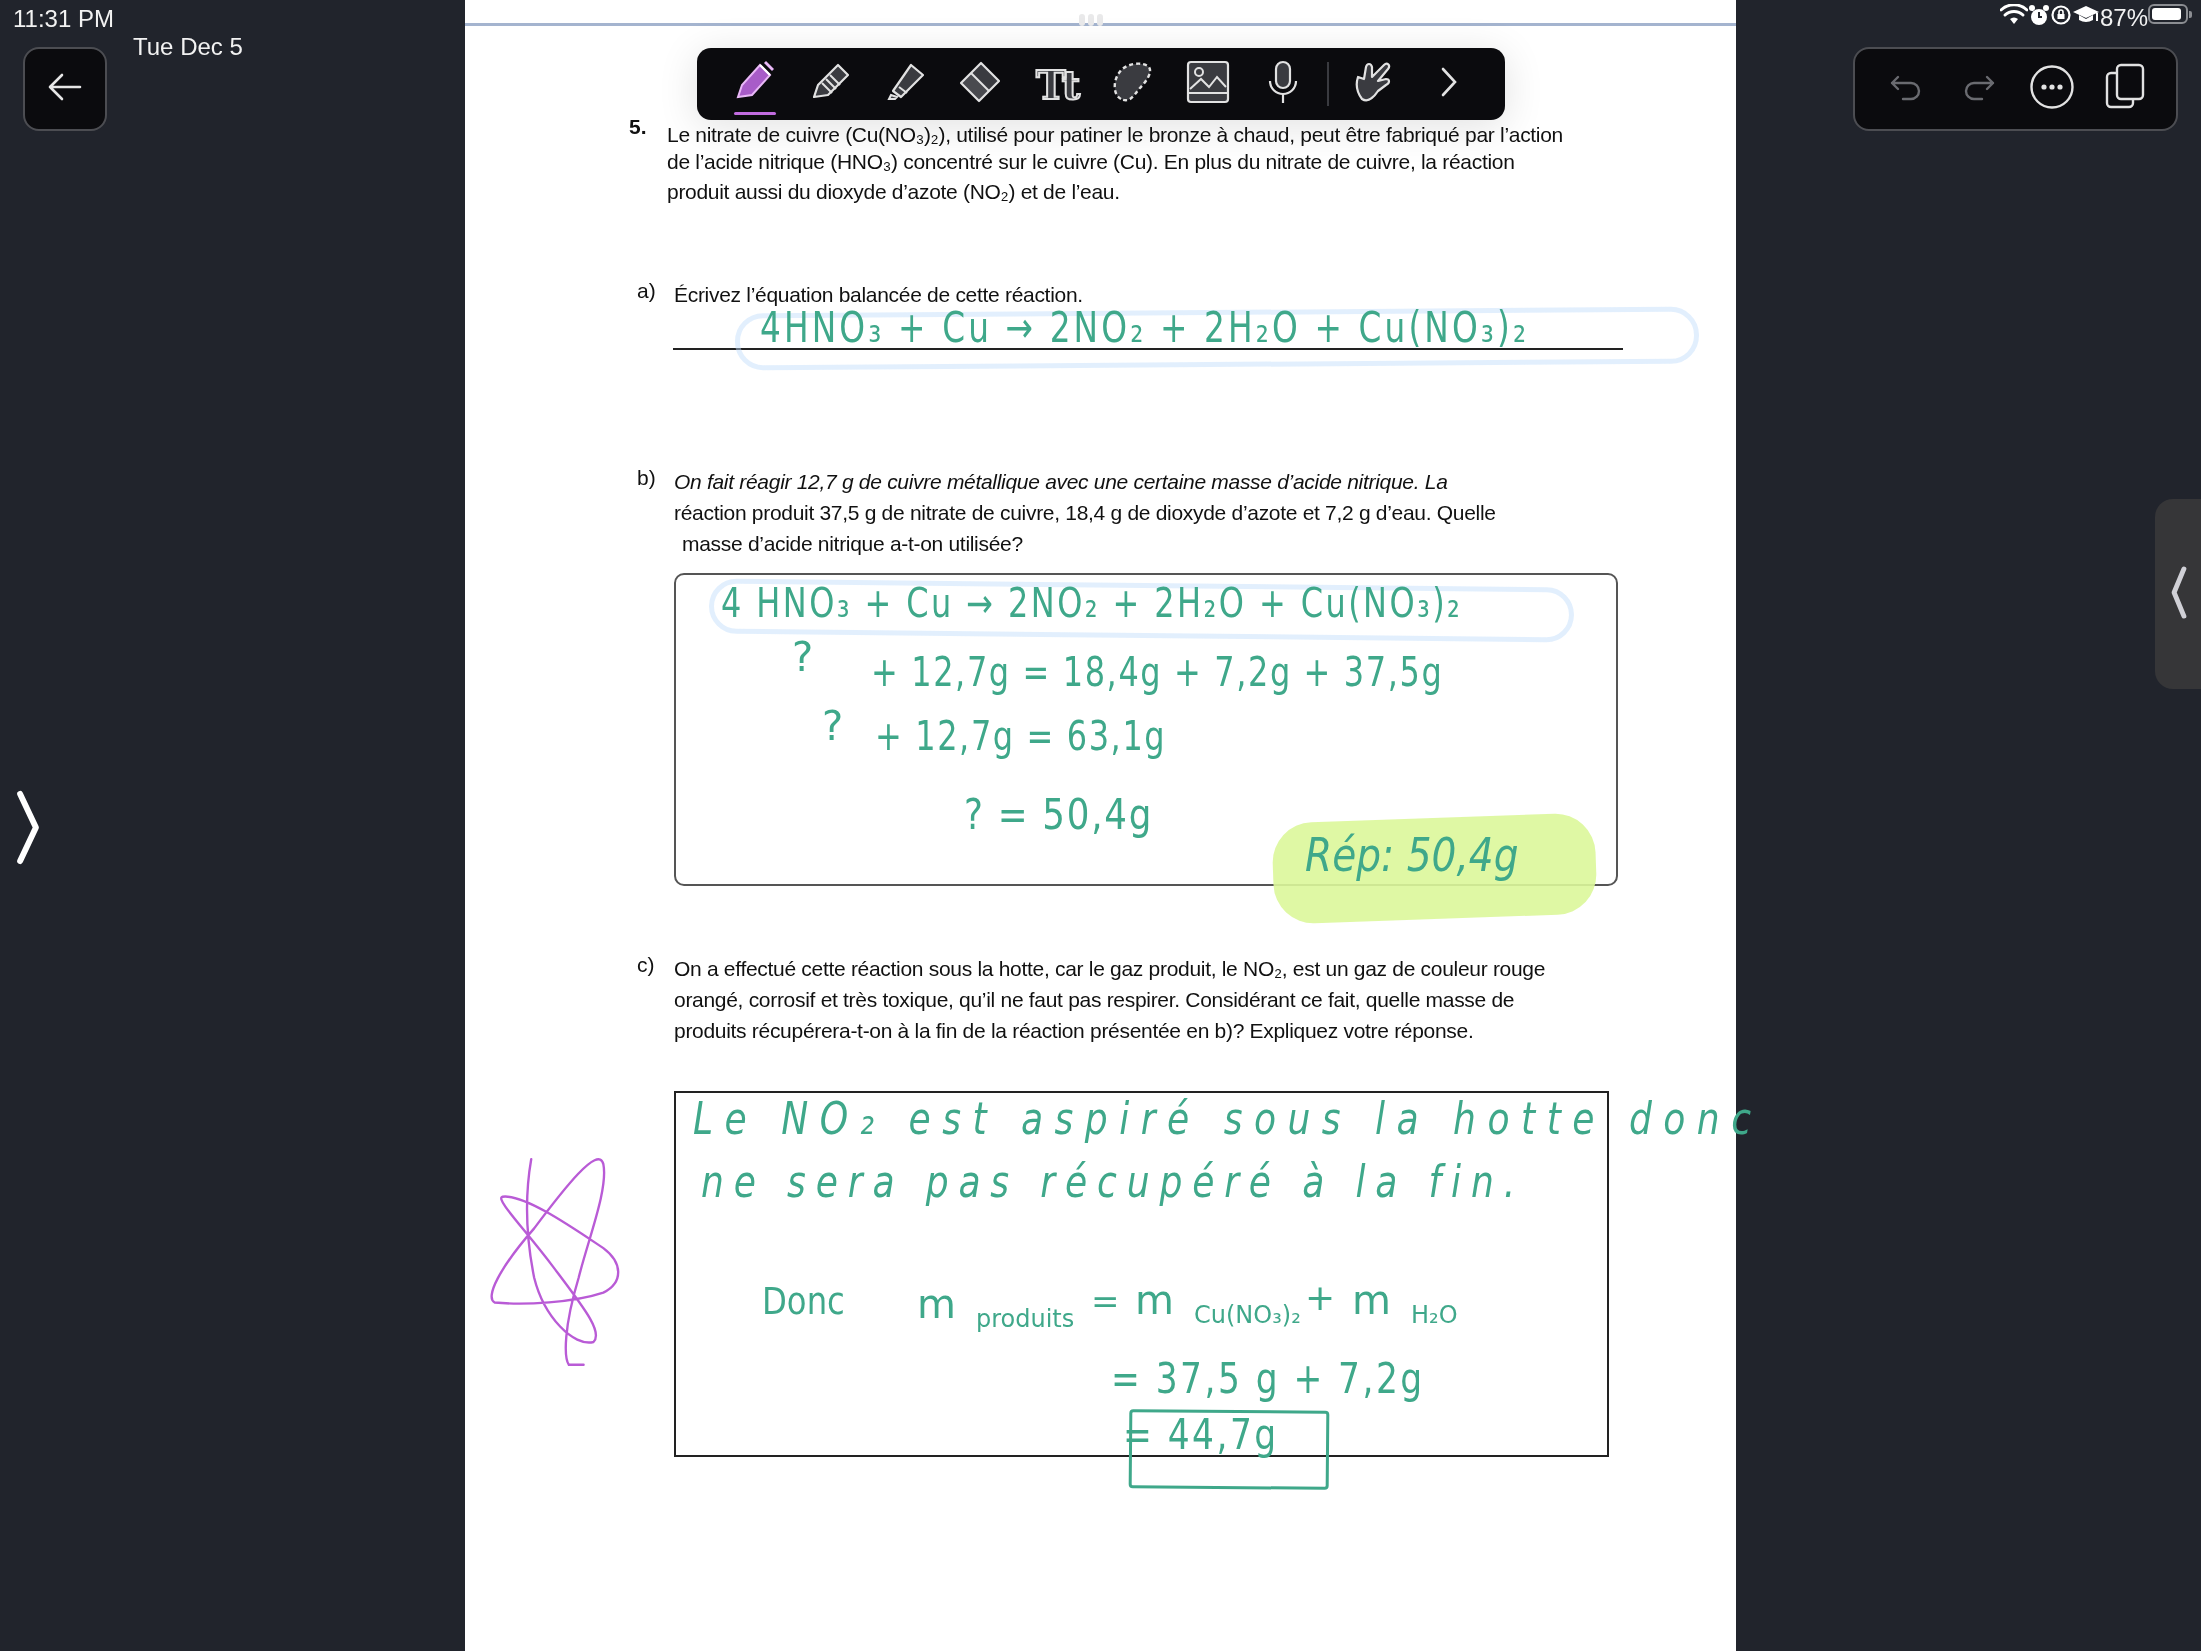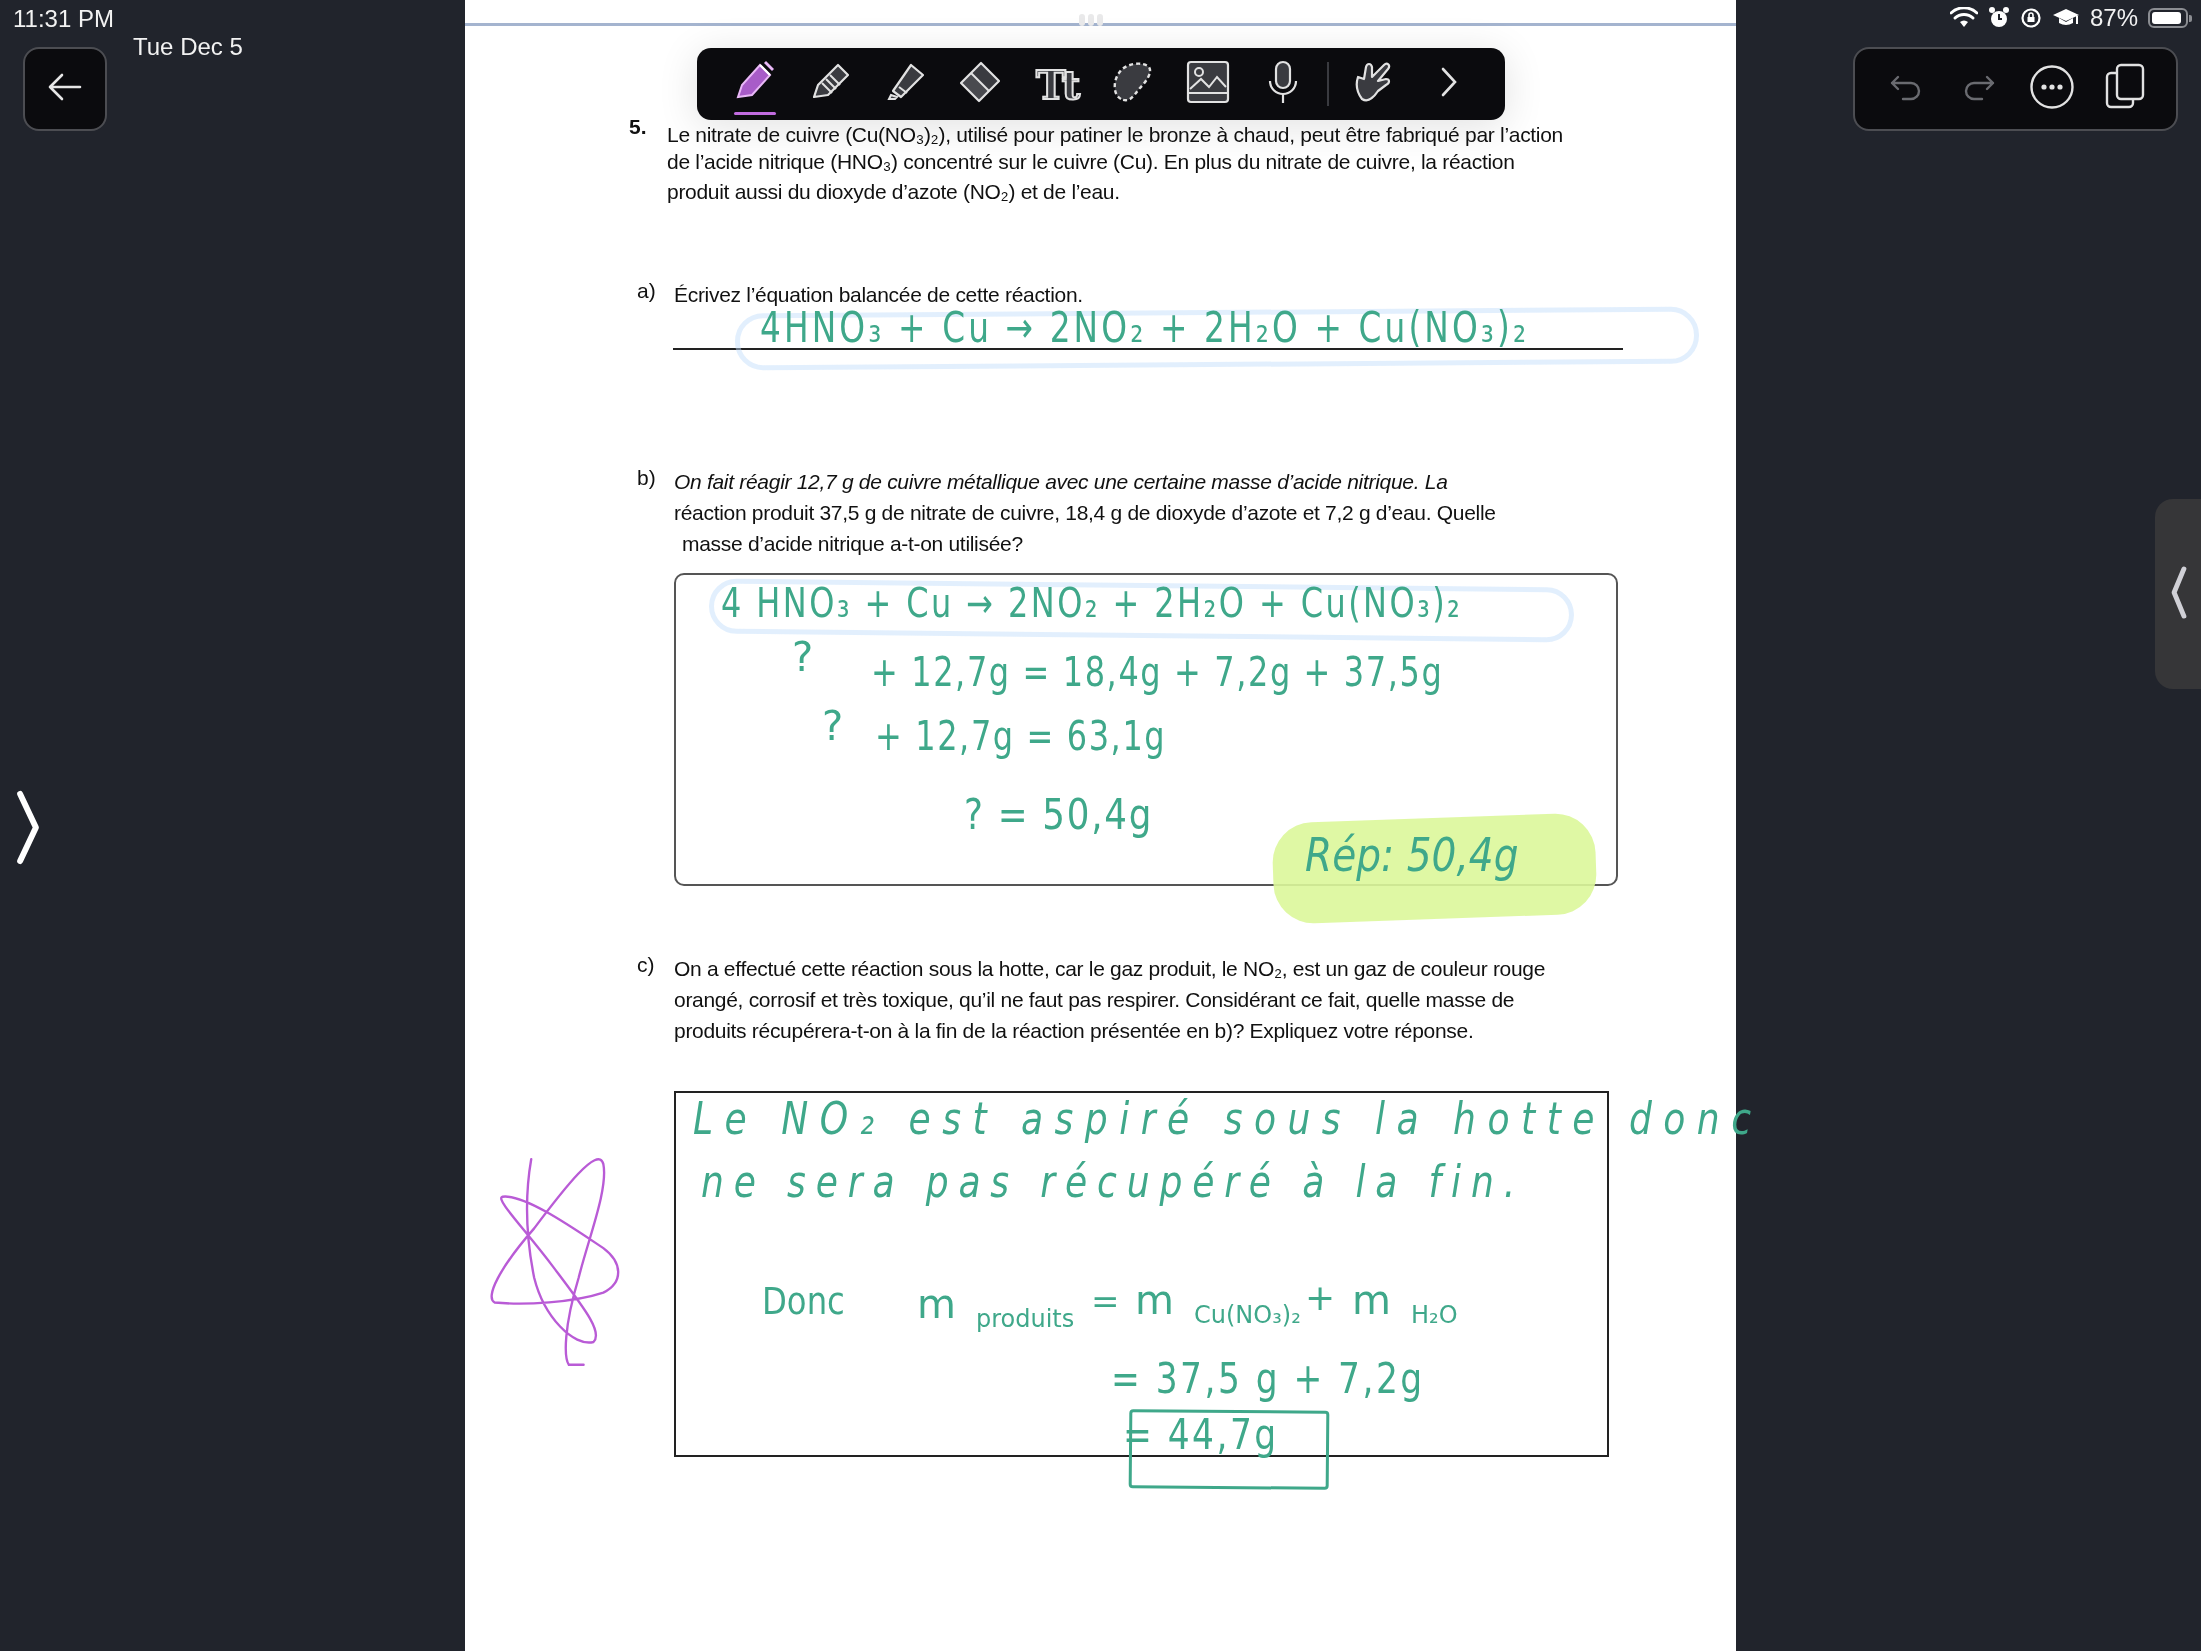--- a/index.html
+++ b/index.html
@@ -3,21 +3,21 @@
 <meta charset="utf-8">
 <style>
   html, body { margin:0; padding:0; }
   body {
     width:2202px; height:1651px; overflow:hidden; position:relative;
     background:#21242c; font-family:"Liberation Sans", sans-serif; color:#fff;
   }
   .status-bar { position:absolute; left:0; top:0; width:2202px; height:40px; }
   .status-time { position:absolute; left:13px; top:5px; font-size:24px; color:#f2f2f2; }
   .status-date { position:absolute; left:133px; top:5px; font-size:24px; color:#f2f2f2;margin-top:28px; }
-  .status-right { position:absolute; right:14px; top:4px; display:flex; align-items:center; gap:10px; }
+  .status-right { position:absolute; right:14px; top:4px; display:flex; }
   .status-right svg { display:block; }
   .battery-pct { font-size:24px; color:#f2f2f2; }
   .battery { width:40px; height:20px; border:2px solid #8b8d92; border-radius:6px; position:relative; box-sizing:border-box; }
   .battery-fill { position:absolute; left:2px; top:2px; bottom:2px; right:5px; background:#fff; border-radius:3px; }
   .battery-nub { position:absolute; right:-6px; top:5px; width:3px; height:7px; background:#8b8d92; border-radius:0 2px 2px 0; }
 
   .back-button {
     position:absolute; left:23px; top:47px; width:84px; height:84px;
     background:#0b0b0e; border:2px solid #4c4d52; border-radius:16px; box-sizing:border-box;
     display:flex; align-items:center; justify-content:center;

